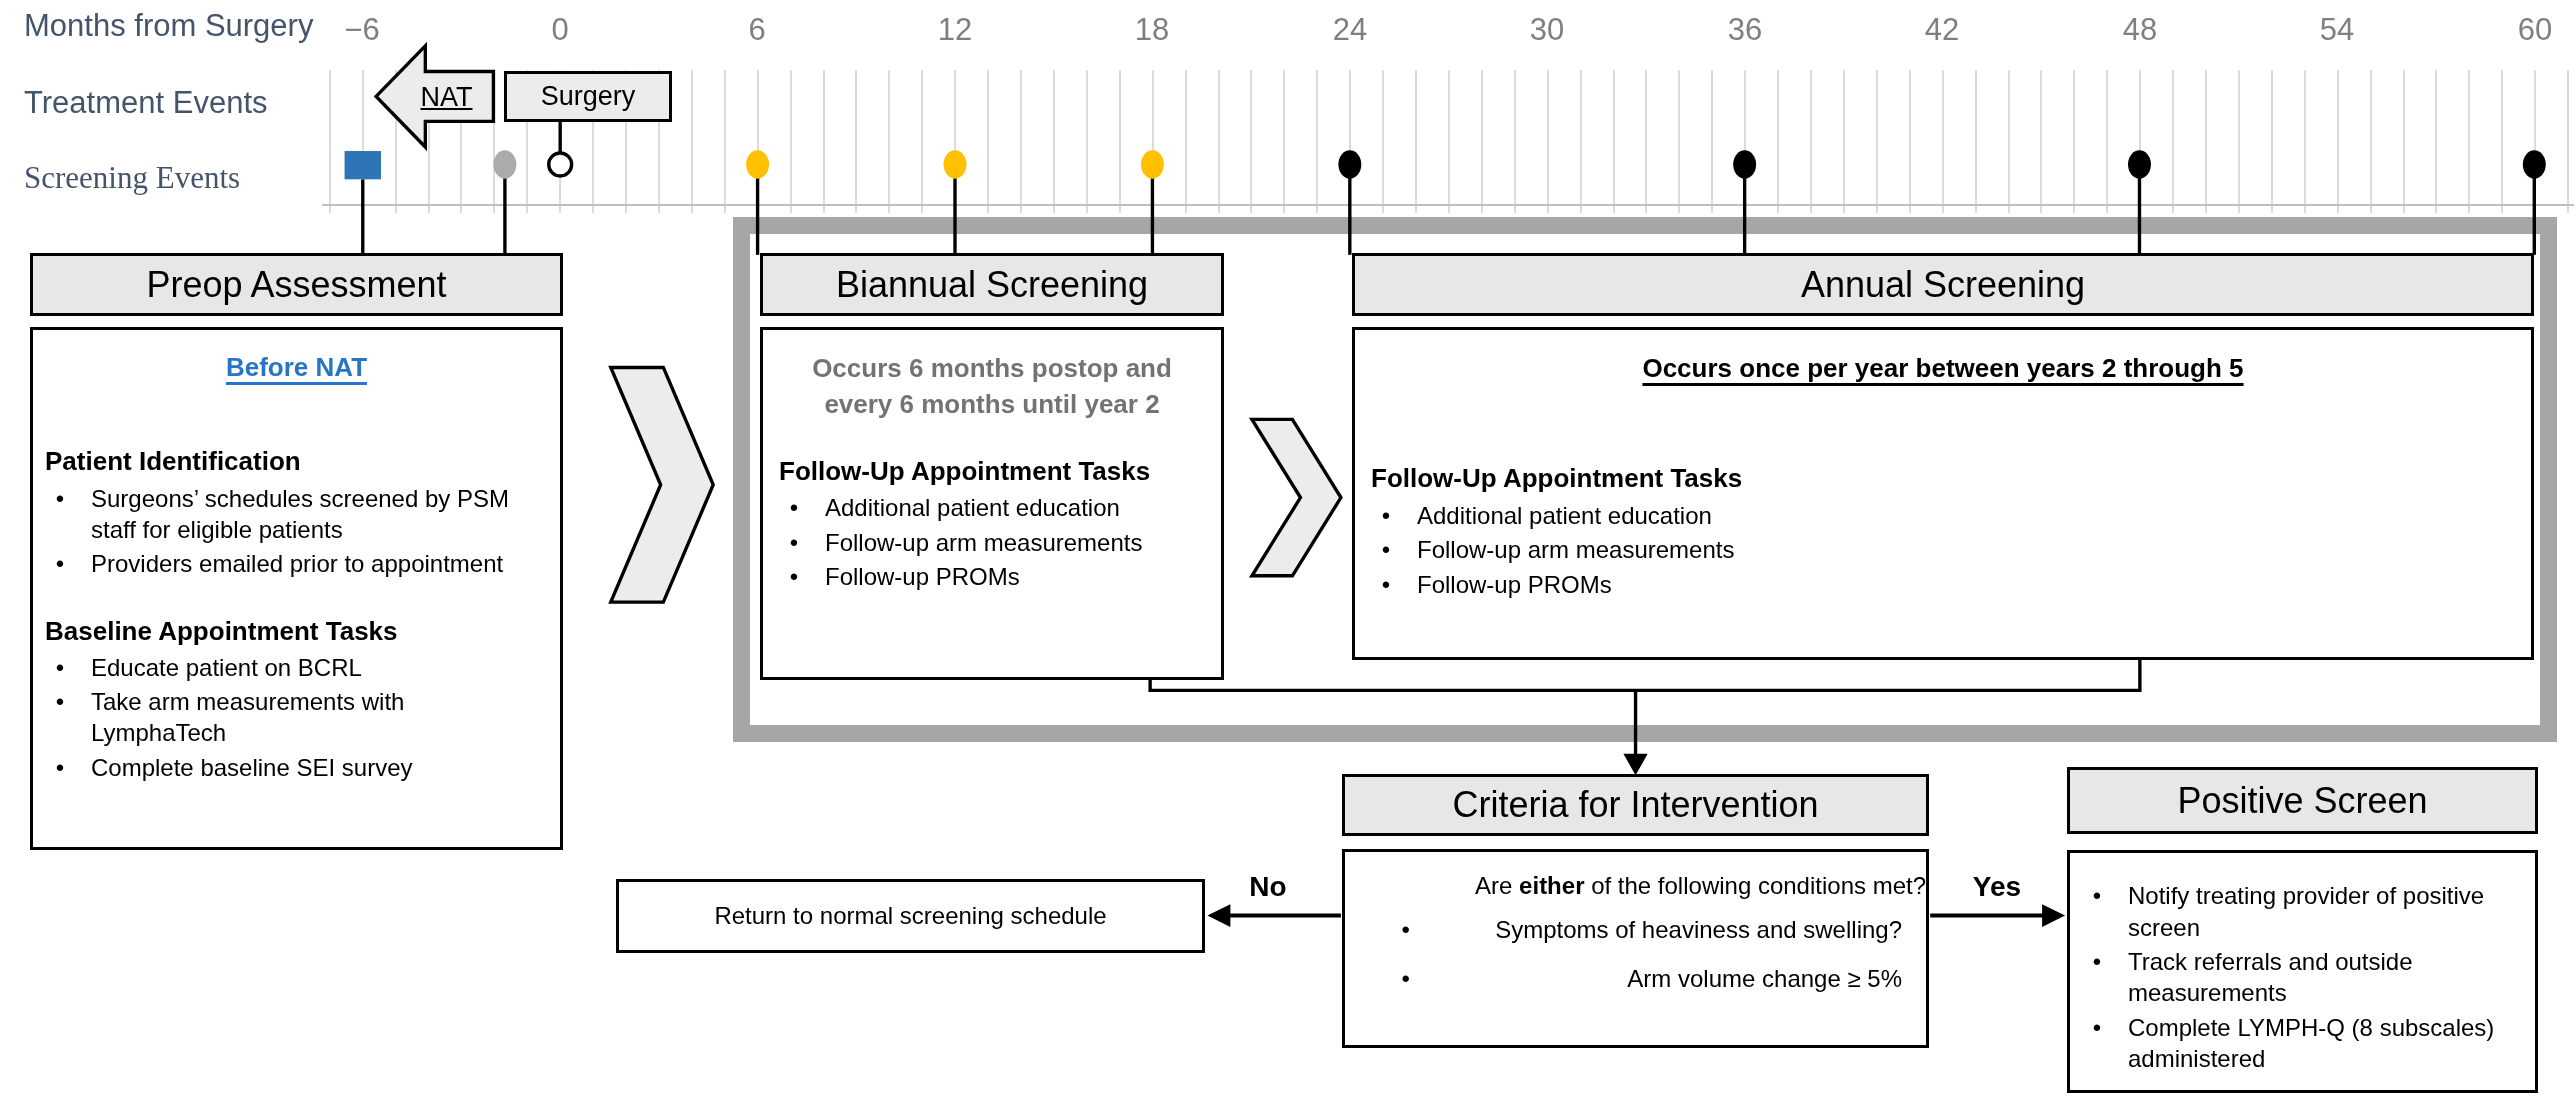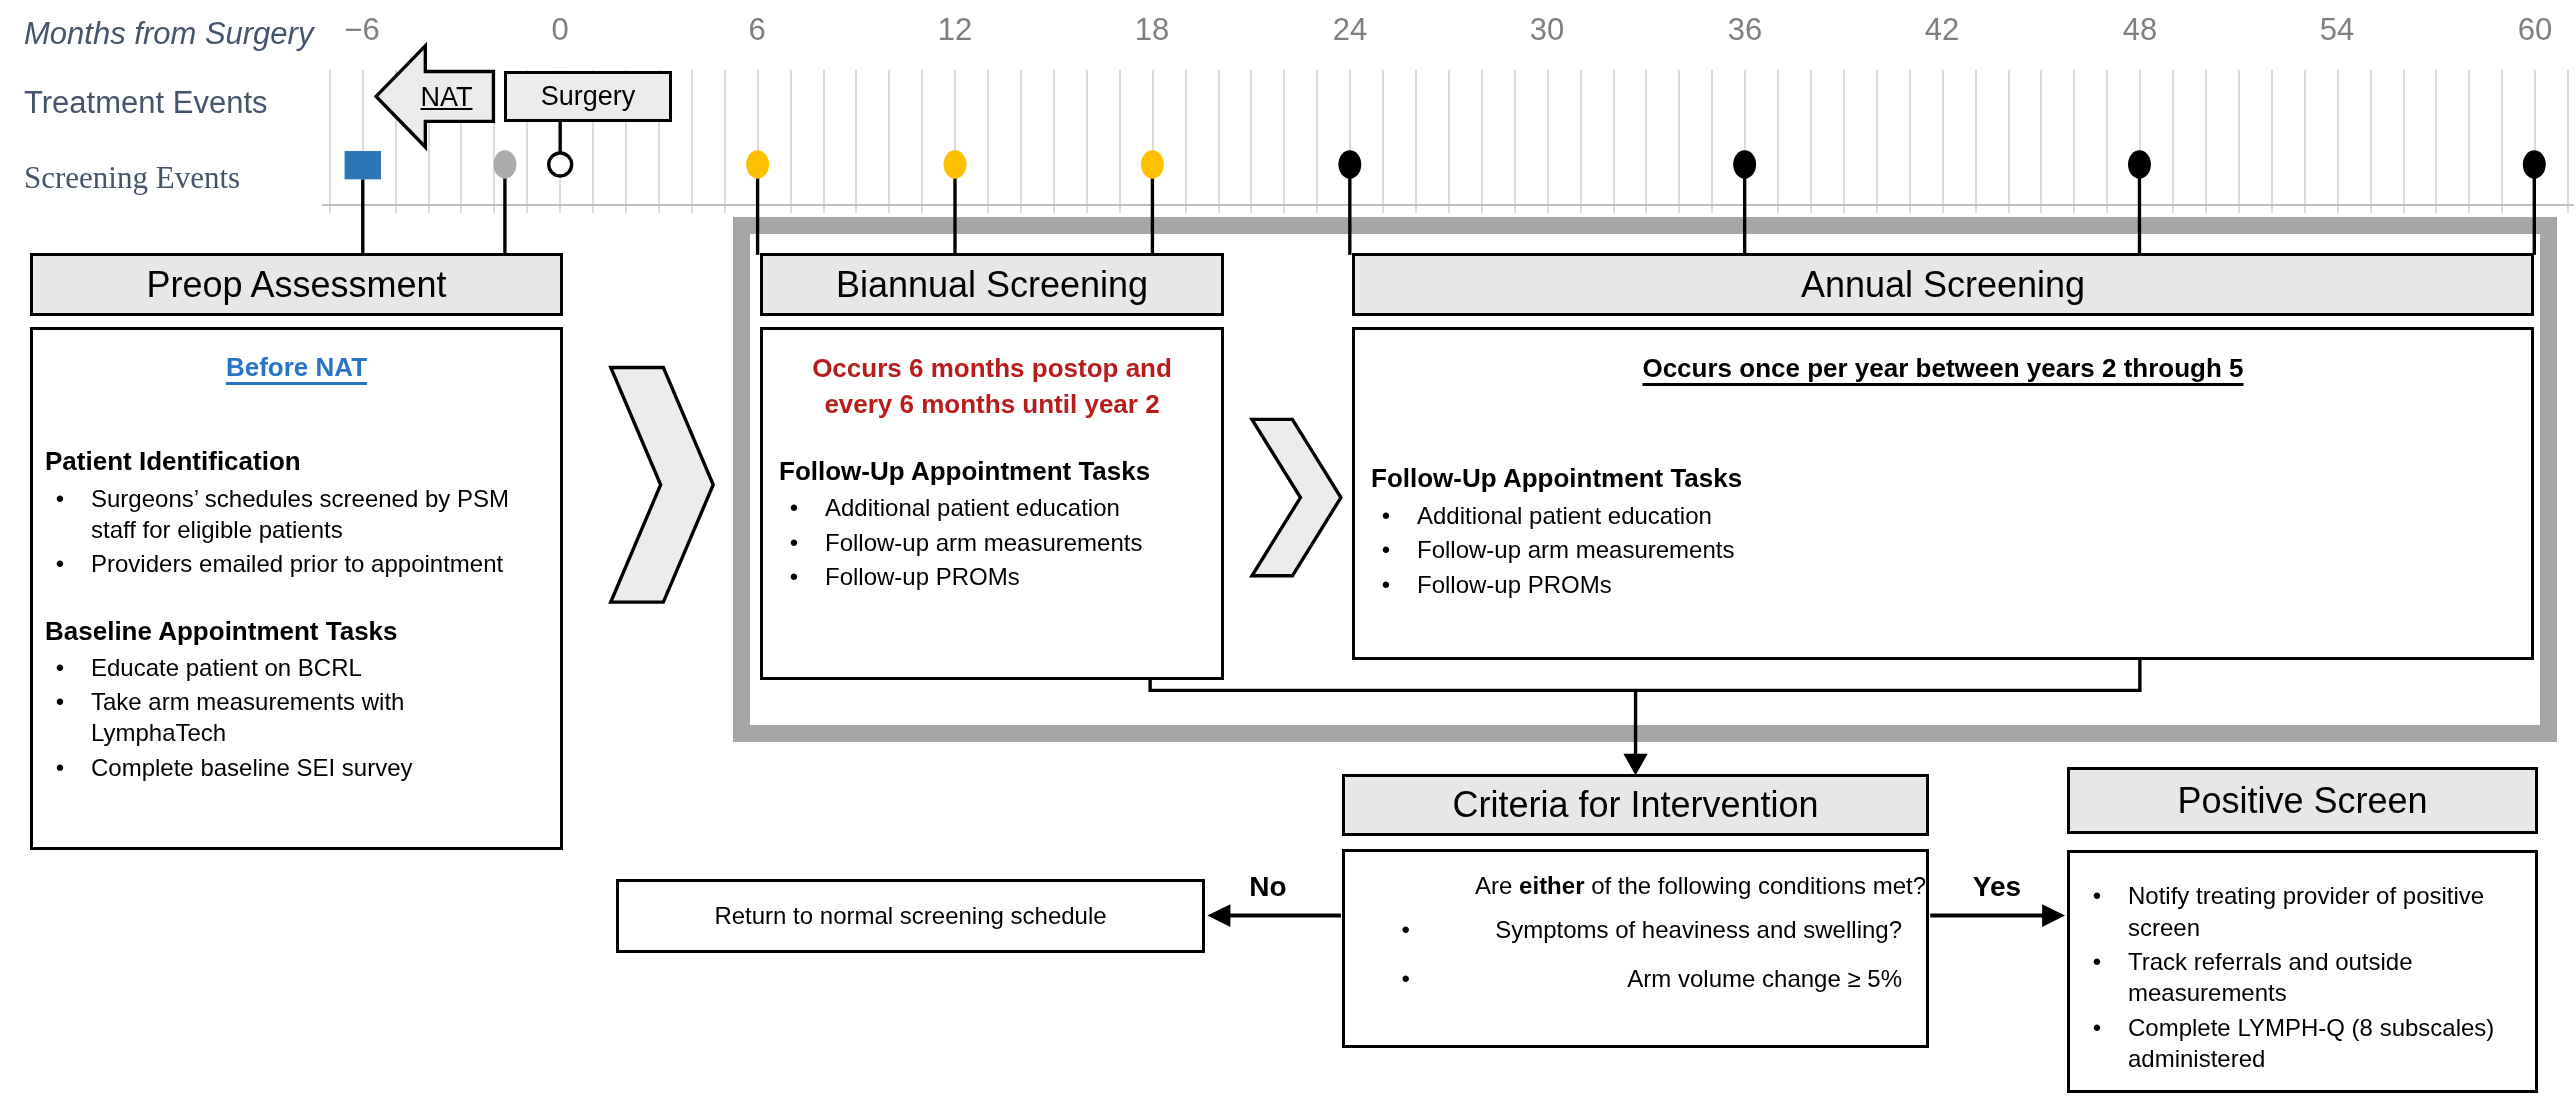--- a/index.html
+++ b/index.html
@@ -81,21 +81,21 @@
   .center-title{
     text-align:center;
     font-weight:700;
     font-size:26px;
     line-height:1.4;
     text-decoration:underline;
     text-decoration-thickness:3.4px;
     text-underline-offset:6px;
   }
   .center-title.blue{ color:#2874C7; text-decoration-color:#2874C7; }
-  .center-title.gold{ color:#b91c1c; text-decoration-color:#FFC000; }
+  .center-title.gold{ color:#737373; text-decoration-color:#FFC000; }
   .center-title.black{ color:#000; text-decoration-color:#000; text-decoration-thickness:2.7px;}
   .title-constrain{display:inline-block;max-width:391px;}
   .task-heading{font-weight:700;font-size:26px;}
   .bullet{display:flex;margin:3.4px 0;}
   .b-dot{width:46px;padding-left:10.8px;box-sizing:border-box;flex:none;}
   .b-text{flex:1;padding-right:24px;}
   .decision-label{
     position:absolute;
     width:108px;text-align:center;
     font-weight:700;font-size:28px;color:#000;
@@ -104,21 +104,21 @@
   #svg-overlay{
     position:absolute;left:0;top:0;z-index:5;
     pointer-events:none;
   }
 </style>
 </head>
 <body>
 
 <div id="canvas">
 
-  <div class="row-label" style="left:24px;top:16px;font-style:italic;">Months from Surgery</div>
+  <div class="row-label" style="left:24px;top:8px;">Months from Surgery</div>
   <div class="row-label" style="left:24px;top:85px;">Treatment Events</div>
   <div class="row-label" style="left:24px;top:160px;font-family:Liberation Serif, serif;">Screening Events</div>
 
   <div id="ticks">
       <div class="tick-label" style="left: 315px; top: 12px;">−6</div>
       <div class="tick-label" style="left: 513px; top: 12px;">0</div>
       <div class="tick-label" style="left: 710px; top: 12px;">6</div>
       <div class="tick-label" style="left: 908px; top: 12px;">12</div>
       <div class="tick-label" style="left: 1105px; top: 12px;">18</div>
       <div class="tick-label" style="left: 1303px; top: 12px;">24</div>

